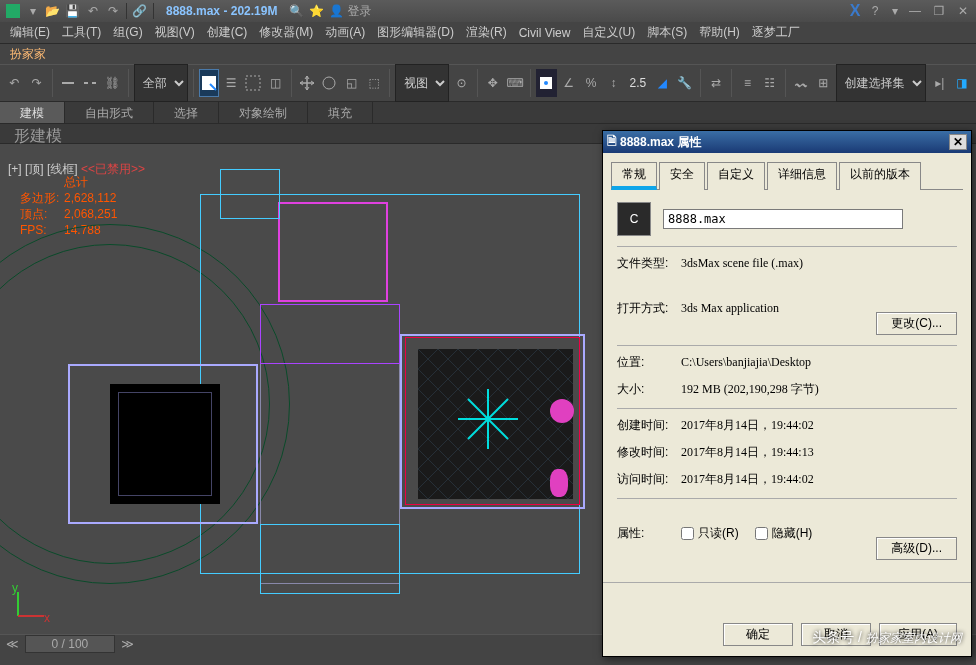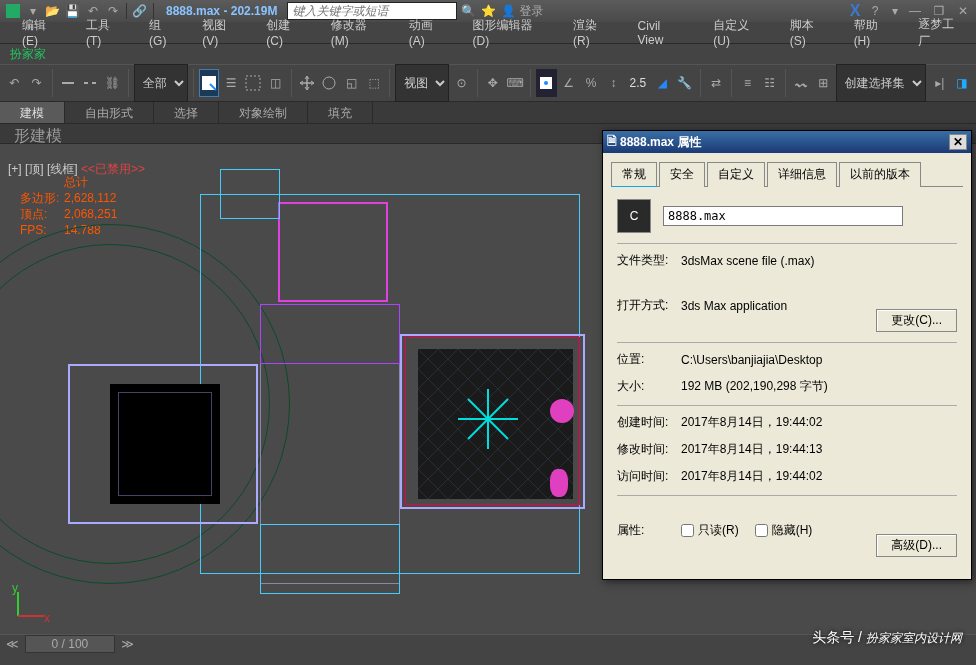--- a/index.html
+++ b/index.html
@@ -9,22 +9,22 @@
 .titlebar { height: 22px; background: linear-gradient(#5b5b5b,#4a4a4a); display: flex; align-items: center; padding: 0 4px; gap: 2px; color: #9ac; }
 .tb-icon { width: 18px; height: 18px; display: inline-flex; align-items: center; justify-content: center; color: #aaa; cursor: pointer; }
 .tb-sep { width: 1px; height: 16px; background: #333; margin: 0 2px; }
 .title-text { color: #8ac4ff; font-weight: bold; margin: 0 8px; }
 .search-box { background: #fff; width: 170px; height: 18px; padding: 0 4px; font-style: italic; color: #888; border: 1px solid #222; }
 .flex-grow { flex: 1; }
 .window-controls { display: flex; gap: 6px; margin-left: auto; color: #888; }
 
 
 .menubar { height: 22px; background: #444; display: flex; align-items: center; padding: 0 4px; border-bottom: 1px solid #2a2a2a; }
-.menu-item { padding: 2px 6px; color: #ccc; cursor: pointer; margin-left: 12px; }
-.menu-item2 { padding: 2px 6px; color: #22c55e; cursor: pointer; }
+.menu-item { padding: 2px 6px; color: #ccc; cursor: pointer; }
+.menu-item2 { padding: 2px 6px; color: #fdba74; cursor: pointer; }
 .menubar2 { height: 20px; background: #444; display:flex; align-items:center; padding: 0 4px;}
 
 
 .toolbar { height: 38px; background: #444; border-top: 1px solid #555; border-bottom: 1px solid #2a2a2a; display: flex; align-items: center; padding: 0 4px; gap: 2px; }
 .tool-btn { width: 28px; height: 28px; display: inline-flex; align-items: center; justify-content: center; cursor: pointer; color: #aaa; border: 1px solid transparent; }
 .tool-btn.active { background: #1a3a5a; border: 1px solid #4a7aaa; }
 .tool-sep { width: 1px; height: 28px; background: #2a2a2a; margin: 0 3px; border-right: 1px solid #555; }
 .tool-select { background: #333; color: #ccc; border: 1px solid #222; height: 38px; padding: 0 4px; }
 .tool-num { color: #ddd; padding: 0 4px; }
 
@@ -50,25 +50,25 @@
 .room { position: absolute; border: 1px solid; }
 .furniture { position: absolute; background: #000; }
 .pink-obj { position: absolute; background: #e040c0; border-radius: 50%; }
 
 
 .dialog { position: absolute; top: 130px; right: 4px; width: 370px; background: #ece9d8; border: 1px solid #000; box-shadow: 2px 2px 8px #0008; }
 .dlg-title { height: 22px; background: linear-gradient(#3a6ea5,#1a3a75); color: #fff; display: flex; align-items: center; padding: 0 4px; font-weight: bold; }
 .dlg-close { margin-left: auto; width: 18px; height: 16px; background: #ddd; border: 1px solid #888; display: flex; align-items: center; justify-content: center; cursor: pointer; color: #000;}
 .dlg-tabs { display: flex; margin: 8px 8px 0 8px; border-bottom: 1px solid #888; }
 .dlg-tab { padding: 3px 10px; border: 1px solid #888; border-bottom: none; margin-right: 2px; cursor: pointer; background: #ece9d8; position: relative; top: 1px; }
-.dlg-tab.active { background: #ece9d8; border-bottom: 1px solid #0ea5e9; }
+.dlg-tab.active { background: #ece9d8; border-bottom: 4px solid #0ea5e9; }
 .dlg-body { padding: 12px 14px; color: #000; }
 .dlg-row { display: flex; margin-bottom: 10px; align-items: center; }
 .dlg-label { width: 64px; color: #000; }
-.dlg-val { font-family: Liberation Sans, sans-serif; flex:1; }
+.dlg-val { font-family: Liberation Serif, serif; flex:1; }
 .dlg-input { width: 240px; height: 20px; border: 1px solid #7a7a7a; padding: 0 4px; background: #fff; font-family: monospace;}
 .dlg-icon { width: 34px; height: 34px; background: #2a2a2a; border: 1px solid #888; display:flex; align-items:center; justify-content:center; color:#fff; margin-right: 12px; }
 .dlg-hr { border: none; border-top: 1px solid #aaa; margin: 8px 0; }
 .dlg-btn { padding: 2px 14px; border: 1px solid #888; background: #ece9d8; cursor: pointer; box-shadow: 1px 1px 0 #fff inset; margin-top: 30px; }
 .dlg-buttons { display: flex; justify-content: flex-end; gap: 8px; padding: 10px 14px; border-top: 1px solid #aaa; }
 .dlg-check { display: flex; align-items: center; gap: 4px; margin-right: 16px; }
 
 
 .bottom-timeline { height: 18px; background: #444; display: flex; align-items: center; color: #aaa; padding: 0 6px; font-size: 11px; border-top: 1px solid #555; gap:6px;}
 .watermark { position: absolute; bottom: 18px; right: 14px; color: #fff; font-size: 18px; text-shadow: 0 0 4px #000; font-family: "Microsoft YaHei"; font-style: italic; }
@@ -87,21 +87,20 @@
     </span>
   <span class="tb-icon">▾</span>
   <span class="tb-icon">📂</span>
   <span class="tb-icon">💾</span>
   <span class="tb-icon">↶</span>
   <span class="tb-icon">↷</span>
   <span class="tb-sep"></span>
   <span class="tb-icon">🔗</span>
   <span class="tb-sep"></span>
   <span class="title-text">8888.max - 202.19M</span>
-  <input class="search-box" placeholder="键入关键字或短语" style="">
   <span class="tb-icon">🔍</span>
   <span class="tb-icon">⭐</span>
   <span class="tb-icon">👤</span>
   <span style="color:#aaa">登录</span>
   <span class="flex-grow"></span>
   <span class="tb-icon" style="color:#3a7acc;font-weight:bold;font-size:16px">X</span>
   <span class="tb-icon">?</span>
   <span class="tb-icon">▾</span>
   <div class="window-controls">
     <span class="tb-icon">―</span>
@@ -339,17 +338,22 @@
           <span>只读(R)</span>
         </label>
       <label class="dlg-check">
           <input type="checkbox" style="">
           <span>隐藏(H)</span>
         </label>
       <span style="flex:1"></span>
       <button class="dlg-btn">高级(D)...</button>
     </div>
   </div>
+  <div class="dlg-buttons">
+    <button class="dlg-btn" style="padding:2px 22px">确定</button>
+    <button class="dlg-btn" style="padding:2px 22px">取消</button>
+    <button class="dlg-btn" style="padding:2px 18px">应用(A)</button>
+  </div>
 </div>
 
 <div class="watermark">
   <span class="pre">头条号 /</span><span>扮家家室内设计网</span>
 </div>
 
 </body></html>

